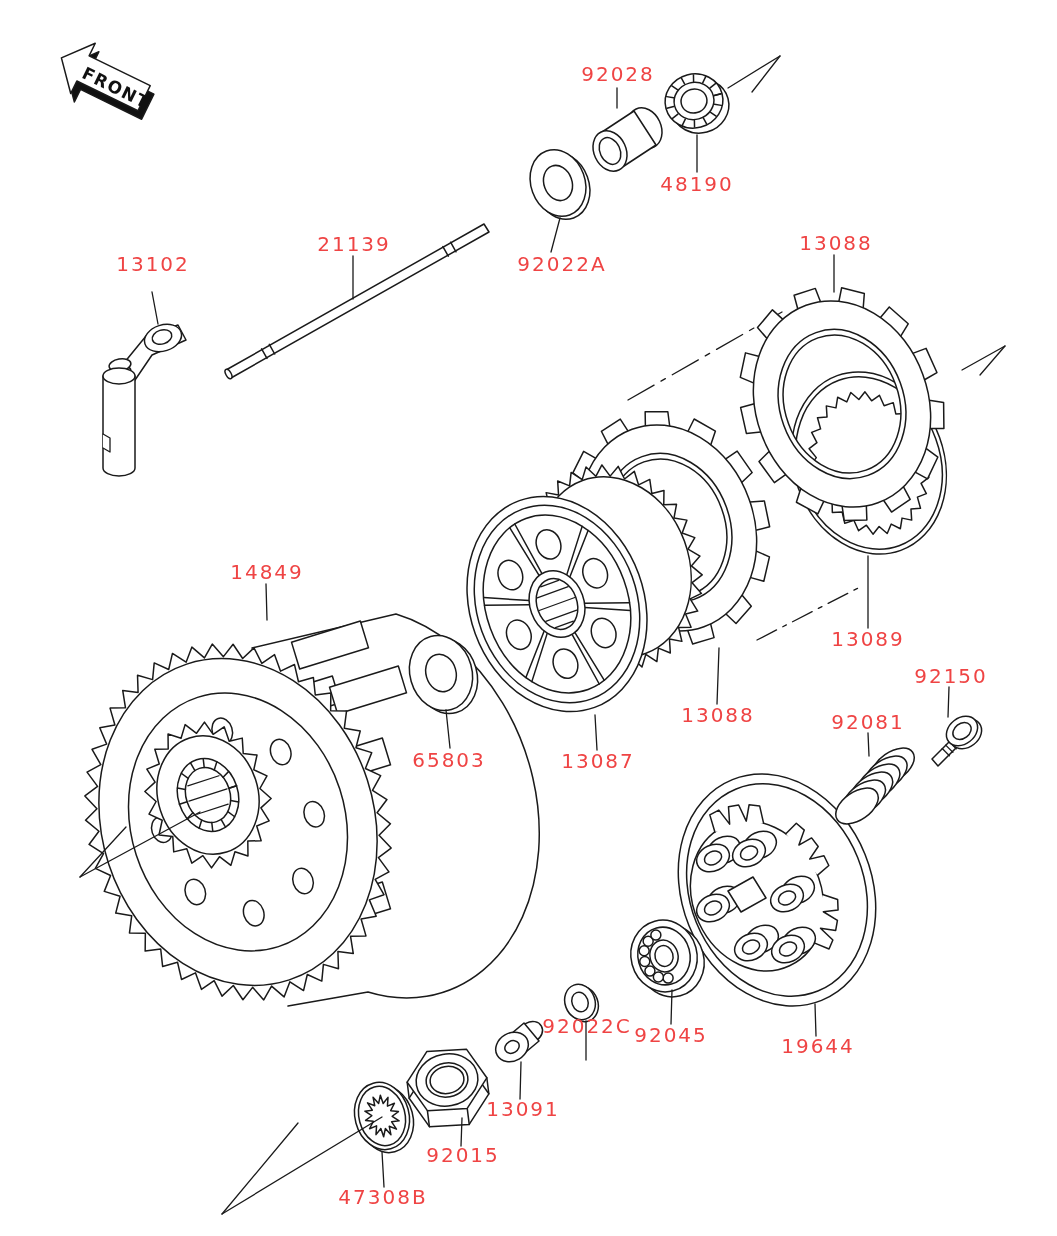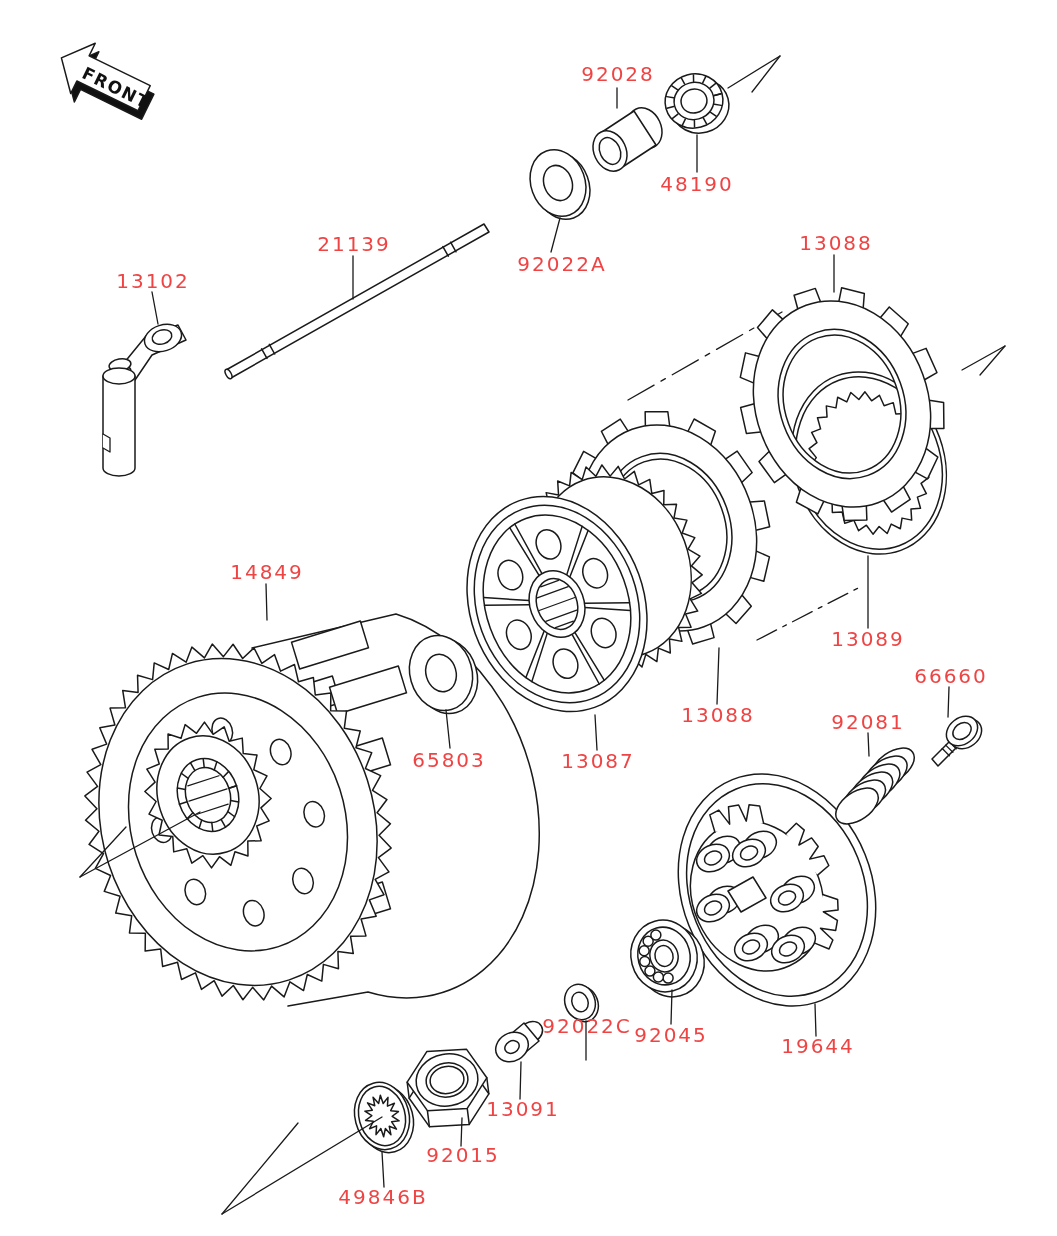--- a/index.html
+++ b/index.html
@@ -314,33 +314,33 @@
         <line x1="671" y1="1024" x2="672" y2="990" class="thin" fill="none"></line>
         <line x1="816" y1="1036" x2="815" y2="1004" class="thin" fill="none"></line>
         <line x1="586" y1="1060" x2="586" y2="1021" class="thin" fill="none"></line>
         <line x1="520" y1="1099" x2="521" y2="1062" class="thin" fill="none"></line>
         <line x1="461" y1="1146" x2="462" y2="1118" class="thin" fill="none"></line>
         <line x1="384" y1="1187" x2="382" y2="1152" class="thin" fill="none"></line>
       </g>
     </svg>
 
   <div>
-    <span class="lbl" style="left:153px;top:281px">13102</span>
+    <span class="lbl" style="left:153px;top:264px">13102</span>
     <span class="lbl" style="left:354px;top:244px">21139</span>
     <span class="lbl" style="left:618px;top:74px">92028</span>
     <span class="lbl" style="left:562px;top:264px">92022A</span>
     <span class="lbl" style="left:697px;top:184px">48190</span>
     <span class="lbl" style="left:836px;top:243px">13088</span>
     <span class="lbl" style="left:267px;top:572px">14849</span>
     <span class="lbl" style="left:449px;top:760px">65803</span>
     <span class="lbl" style="left:598px;top:761px">13087</span>
     <span class="lbl" style="left:718px;top:715px">13088</span>
     <span class="lbl" style="left:868px;top:639px">13089</span>
-    <span class="lbl" style="left:951px;top:676px">66660</span>
+    <span class="lbl" style="left:951px;top:676px">92150</span>
     <span class="lbl" style="left:868px;top:722px">92081</span>
     <span class="lbl" style="left:671px;top:1035px">92045</span>
     <span class="lbl" style="left:818px;top:1046px">19644</span>
     <span class="lbl" style="left:587px;top:1026px">92022C</span>
     <span class="lbl" style="left:523px;top:1109px">13091</span>
     <span class="lbl" style="left:463px;top:1155px">92015</span>
-    <span class="lbl" style="left:383px;top:1197px">49846B</span>
+    <span class="lbl" style="left:383px;top:1197px">47308B</span>
   </div>
 </div>
 
 </body></html>

